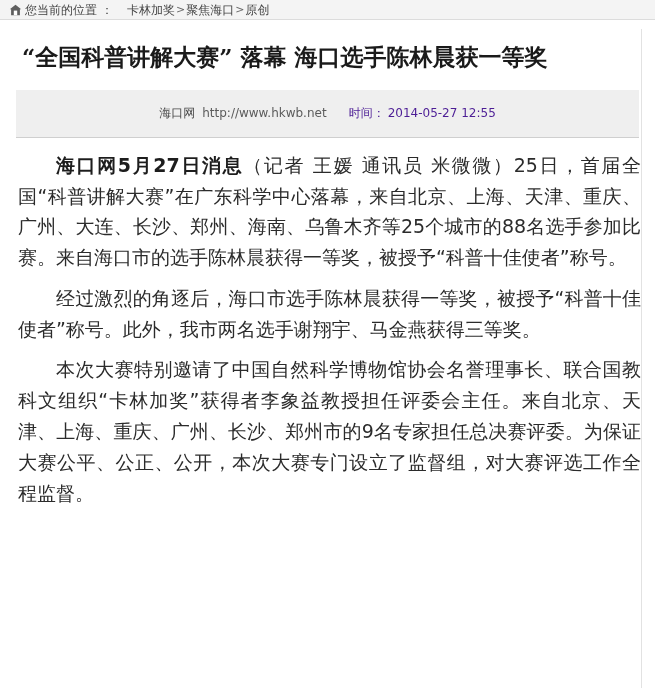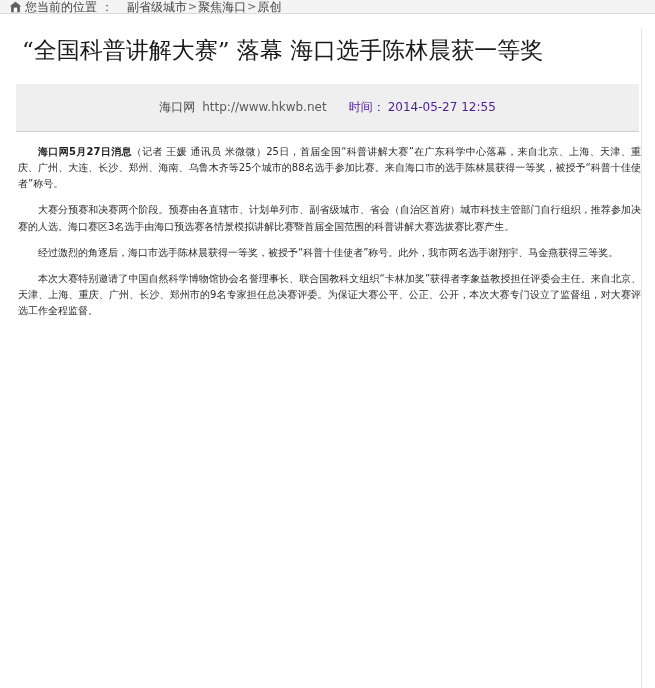--- a/index.html
+++ b/index.html
@@ -29,21 +29,21 @@
     top: 29px;
     right: 13px;
     width: 1px;
     height: 659px;
     background: #e2e2e2;
   }
 
   
   .breadcrumb-bar {
     position: relative;
-    height: 14px;
+    height: 20px;
     background: #f4f4f4;
     border-bottom: 1px solid #dcdcdc;
     display: flex;
     align-items: center;
     padding-left: 9px;
     box-sizing: border-box;
   }
   .home-icon {
     display: inline-block;
     width: 13px;
@@ -72,21 +72,21 @@
     font-size: 11px;
   }
   .crumb-first { margin-left: 8px; }
 
   
   .article-title {
     margin: 0;
     padding: 22px 14px 10px 22px;
     font-family: "DejaVu Serif", "Liberation Serif", serif;
     font-size: 23px;
-    font-weight: normal;
+    font-weight: bold;
     color: #1a1a1a;
     line-height: 1.3;
     letter-spacing: 0px;
     text-align: left;
     white-space: nowrap;
   }
 
   
   .meta-band-wrap {
     padding: 8px 16px 0 16px;
@@ -118,21 +118,21 @@
   .meta-time-value { margin-left: 3px; }
 
   
   .article-body {
     padding: 12px 14px 0 18px;
     box-sizing: border-box;
   }
   .para {
     margin: 0 0 10px 0;
     font-family: "DejaVu Sans", "Liberation Sans", sans-serif;
-    font-size: 10px;
+    font-size: 19px;
     color: #2b2b2b;
     line-height: 1.62;
     text-align: justify;
     text-justify: inter-ideograph;
     text-indent: 2em;
   }
   .para:last-child { margin-bottom: 0; }
   .lead-source {
     font-weight: bold;
     color: #1d1d1d;
@@ -148,21 +148,21 @@
   <div class="breadcrumb-bar">
     <span class="home-icon">
       <svg width="13" height="12" viewBox="0 0 13 12" xmlns="http://www.w3.org/2000/svg">
         <path d="M6.5 0.8 L12.2 5.3 L10.9 5.3 L10.9 11.2 L2.1 11.2 L2.1 5.3 L0.8 5.3 Z" fill="#5f5f5f"></path>
         <rect x="4.8" y="6.6" width="3.4" height="4.6" fill="#ffffff"></rect>
       </svg>
     </span>
     <span class="crumb-label">您当前的位置</span>
     <span class="crumb-colon">：</span>
 
-    <span class="crumb-link crumb-first">副省级城市</span>
+    <span class="crumb-link crumb-first">卡林加奖</span>
     <span class="crumb-sep">&gt;</span>
     <span class="crumb-link">聚焦海口</span>
     <span class="crumb-sep">&gt;</span>
     <span class="crumb-link">原创</span>
   </div>
 
   <h1 class="article-title">“全国科普讲解大赛” 落幕 海口选手陈林晨获一等奖</h1>
 
   <div class="meta-band-wrap">
     <div class="meta-band">
@@ -173,23 +173,20 @@
     </div>
   </div>
 
   <div class="article-body">
 
     <p class="para">
       <span class="lead-source">海口网5月27日消息</span><span>（记者 王媛 通讯员 米微微）25日，首届全国“科普讲解大赛”在广东科学中心落幕，来自北京、上海、天津、重庆、广州、大连、长沙、郑州、海南、乌鲁木齐等25个城市的88名选手参加比赛。来自海口市的选手陈林晨获得一等奖，被授予“科普十佳使者”称号。</span>
     </p>
 
 
-    <p class="para">
-      <span>大赛分预赛和决赛两个阶段。预赛由各直辖市、计划单列市、副省级城市、省会（自治区首府）城市科技主管部门自行组织，推荐参加决赛的人选。海口赛区3名选手由海口预选赛各情景模拟讲解比赛暨首届全国范围的科普讲解大赛选拔赛比赛产生。</span>
-    </p>
 
     <p class="para">
       <span>经过激烈的角逐后，海口市选手陈林晨获得一等奖，被授予“科普十佳使者”称号。此外，我市两名选手谢翔宇、马金燕获得三等奖。</span>
     </p>
 
     <p class="para">
       <span>本次大赛特别邀请了中国自然科学博物馆协会名誉理事长、联合国教科文组织“卡林加奖”获得者李象益教授担任评委会主任。来自北京、天津、上海、重庆、广州、长沙、郑州市的9名专家担任总决赛评委。为保证大赛公平、公正、公开，本次大赛专门设立了监督组，对大赛评选工作全程监督。</span>
     </p>
 
   </div>

